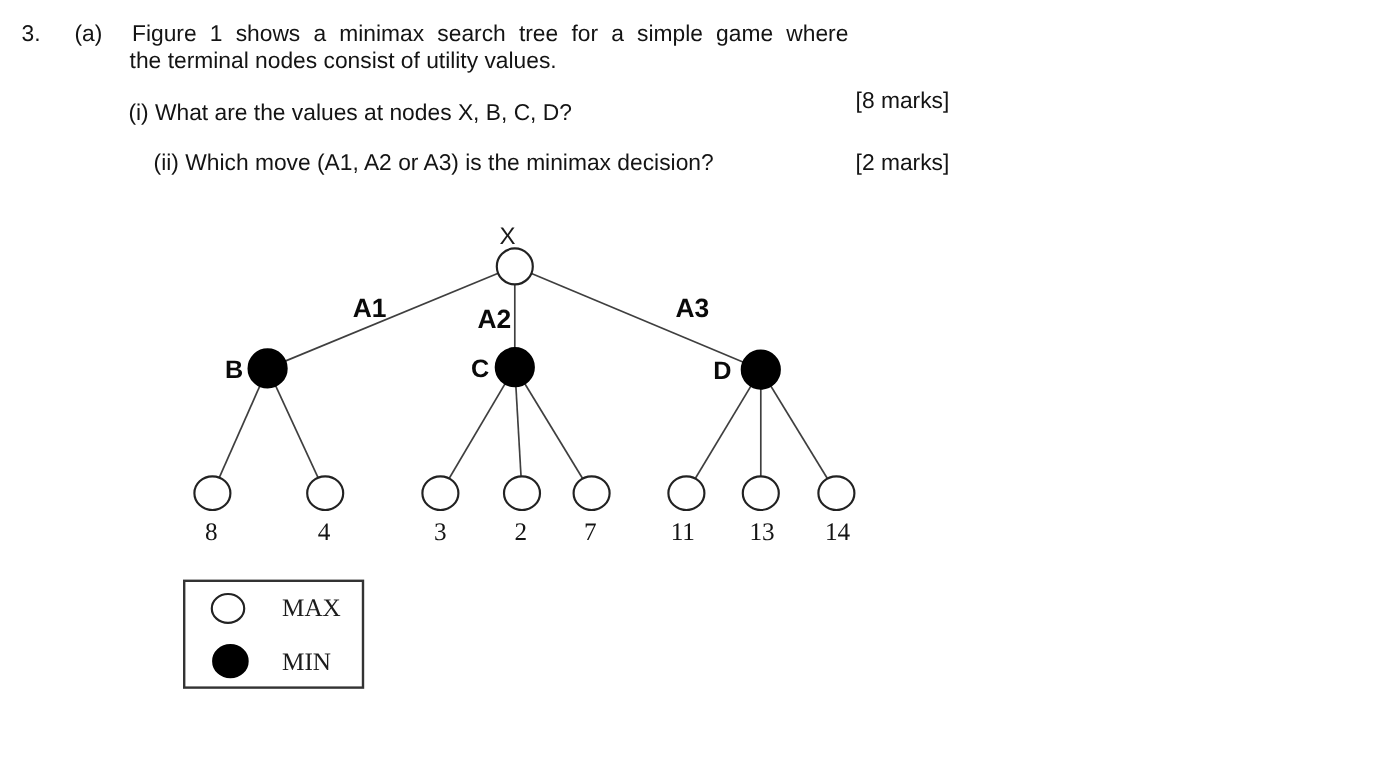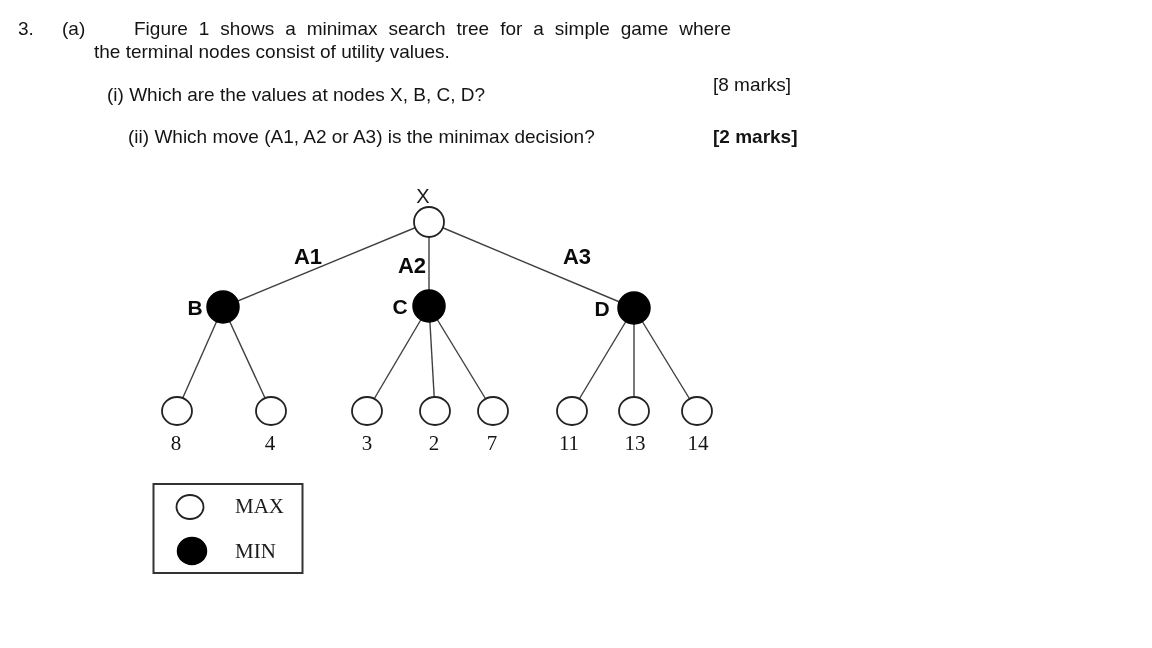--- a/index.html
+++ b/index.html
@@ -8,49 +8,49 @@
     background:#ffffff;
     position:relative;
     overflow:hidden;
     font-family:"Liberation Sans",sans-serif;
     color:#111;
   }
   .abs{position:absolute;}
   .qtext{font-size:19px;line-height:22px;color:#141414;}
   .intro1{
     left:110px;top:18px;width:597px;
-    text-align:justify;text-align-last:justify;margin-left:24px;
+    text-align:justify;text-align-last:justify;
   }
-  .intro2{left:94px;top:41px;width:597px;}
+  .intro2{left:108px;top:41px;width:597px;}
   .qnum{left:18px;top:18px;}
   .qpart{left:62px;top:18px;}
   .subq-i{left:107px;top:84px;}
   .subq-ii{left:128px;top:126px;}
   .marks-i{left:713px;top:74px;}
-  .marks-ii{left:713px;top:126px;font-weight:bold;}
+  .marks-ii{left:713px;top:126px;}
   svg{position:absolute;left:0;top:0;}
   .edge{stroke:#3f3f3f;stroke-width:1.4;fill:none;}
   .node-max{fill:#ffffff;stroke:#222222;stroke-width:1.8;}
   .node-min{fill:#000000;stroke:#000000;stroke-width:1.5;}
   .node-label{font-family:"Liberation Sans",sans-serif;font-weight:bold;font-size:21px;fill:#0a0a0a;}
   .root-label{font-family:"Liberation Sans",sans-serif;font-weight:500;font-size:20px;fill:#1a1a1a;}
   .move-label{font-family:"Liberation Sans",sans-serif;font-weight:bold;font-size:22px;fill:#0a0a0a;}
   .leaf-value{font-family:"Liberation Serif",serif;font-size:21px;fill:#141414;}
   .legend-box{fill:none;stroke:#333333;stroke-width:2;}
   .legend-text{font-family:"Liberation Serif",serif;font-size:21px;fill:#1c1c1c;}
 </style>
 </head>
 <body>
 
 <div class="abs qtext qnum">3.</div>
 <div class="abs qtext qpart">(a)</div>
 <div class="abs qtext intro1">Figure 1 shows a minimax search tree for a simple game where</div>
 <div class="abs qtext intro2">the terminal nodes consist of utility values.</div>
 
-<div class="abs qtext subq-i">(i) Which are the values at nodes X, B, C, D?</div>
+<div class="abs qtext subq-i">(i) What are the values at nodes X, B, C, D?</div>
 <div class="abs qtext marks-i">[8 marks]</div>
 
 <div class="abs qtext subq-ii">(ii) Which move (A1, A2 or A3) is the minimax decision?</div>
 <div class="abs qtext marks-ii">[2 marks]</div>
 
 <svg width="1152" height="648" viewBox="0 0 1152 648">
 
   <g>
     <line class="edge" x1="429" y1="222" x2="223" y2="307"></line>
     <line class="edge" x1="429" y1="222" x2="429" y2="306"></line>

